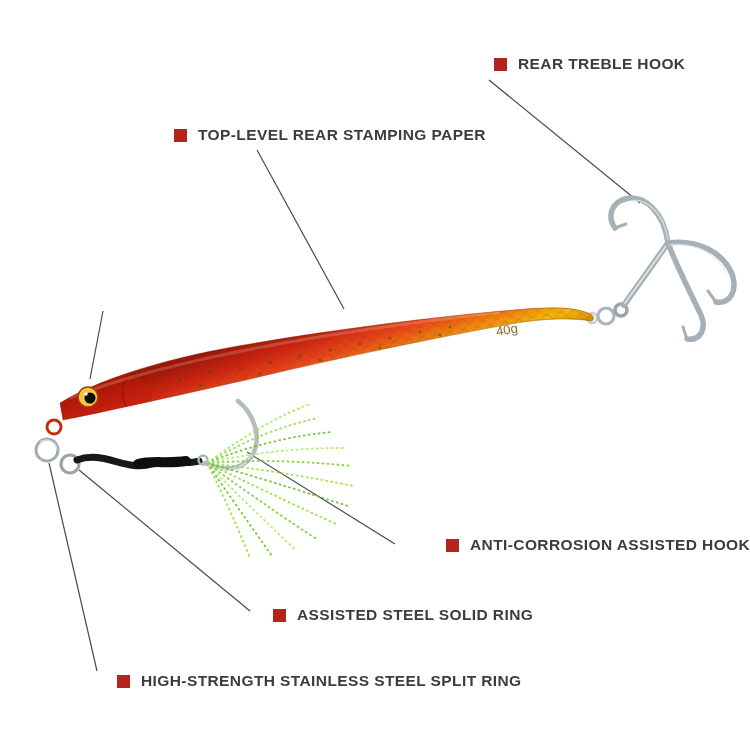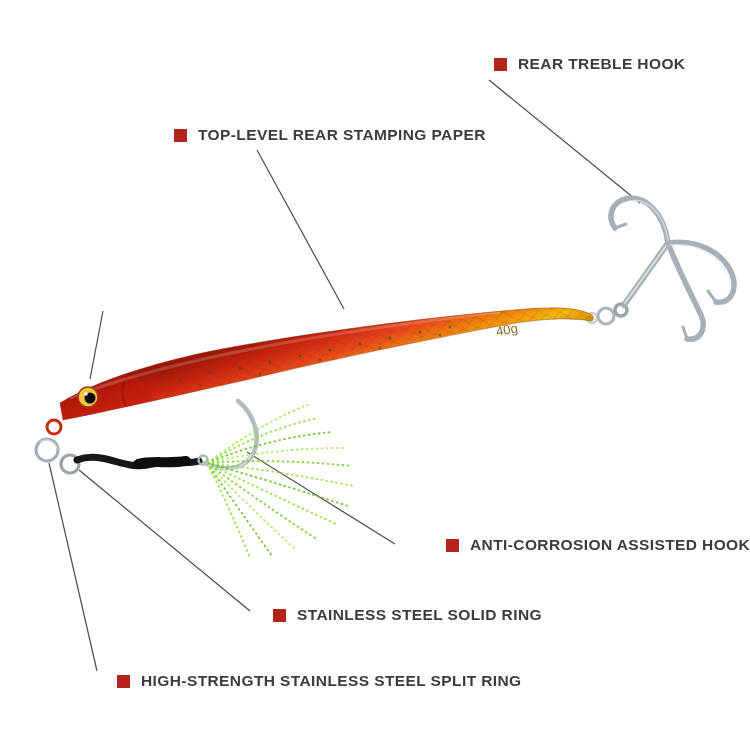--- a/index.html
+++ b/index.html
@@ -161,21 +161,21 @@
   </div>
 
 
   <div class="callout" style="left:397px;top:536px;margin-left:28px;">
     <span class="bullet"></span>
     <span class="callout-text">ANTI-CORROSION ASSISTED HOOK</span>
   </div>
 
   <div class="callout" style="left:252px;top:606px;">
     <span class="bullet"></span>
-    <span class="callout-text">STAINLESS STEEL SOLID RING</span>
+    <span class="callout-text">ASSISTED STEEL SOLID RING</span>
   </div>
 
   <div class="callout" style="left:96px;top:672px;align-items:center;">
     <span class="bullet"></span>
     <span class="callout-text">HIGH-STRENGTH STAINLESS STEEL SPLIT RING</span>
   </div>
 
 </div>
 
 </body></html>

